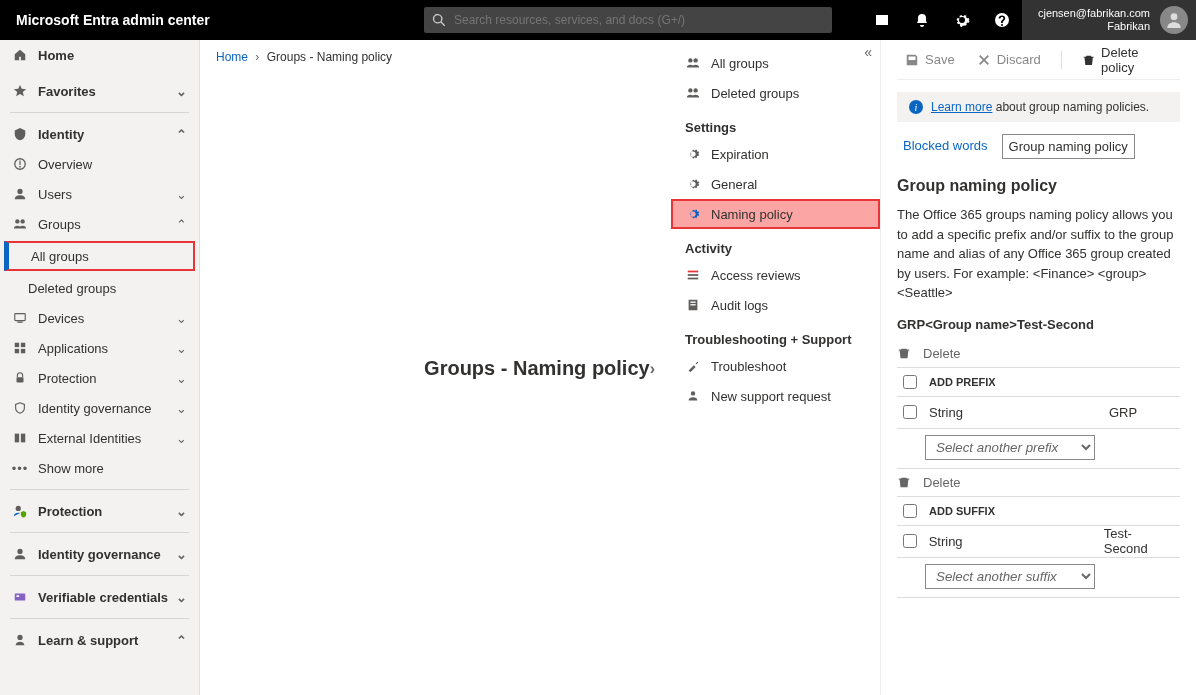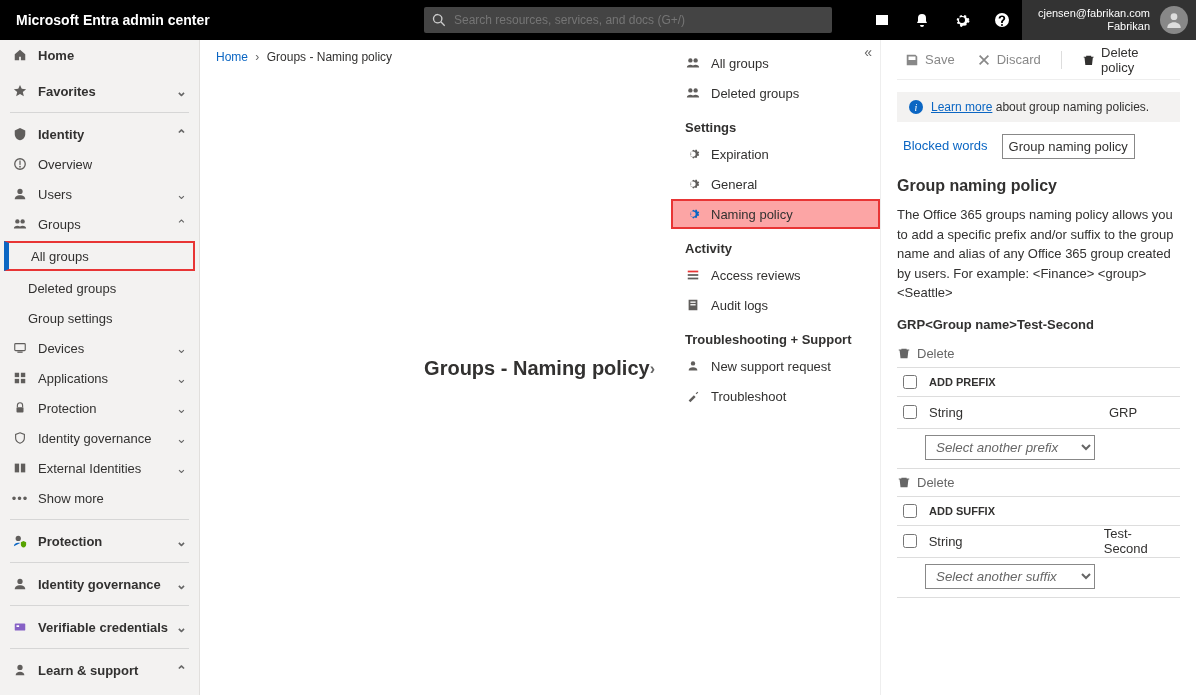--- a/index.html
+++ b/index.html
@@ -69,21 +69,21 @@
 
 .tabs { display:flex; gap:8px; font-size:13px; margin-bottom:18px; }
 .tab { padding:4px 6px; cursor:pointer; color:#0b66c3; }
 .tab.active { border:1px solid #888; color:#323130; }
 
 h3.section { font-size:16px; font-weight:600; margin:6px 0 10px; }
 h4.sub { font-size:14px; font-weight:600; margin:16px 0 8px; }
 p.desc { font-size:13px; line-height:1.5; max-width:400px; margin-bottom:14px; }
 .policy-bold{font-weight:700; font-size:13px; margin:6px 0 14px}
 
-.del-row{display:flex;align-items:center;gap:6px;color:#666;font-size:13px;margin:6px 0;cursor:default}
+.del-row{display:flex;align-items:center;gap:12px;color:#666;font-size:13px;margin:6px 0;cursor:default}
 .del-row svg{width:14px;height:14px;fill:#666}
 
 .hdr-row{display:flex;align-items:center;border-top:1px solid #ddd;border-bottom:1px solid #ddd;height:30px;padding:0 6px;font-size:11px;font-weight:700}
 .hdr-row .cb{margin-right:12px}
 .val-row{display:flex;align-items:center;border-bottom:1px solid #ddd;height:32px;padding:0 6px;font-size:13px}
 .val-row .cb{margin-right:12px}
 .col1{width:180px}
 .sel-row{border-bottom:1px solid #ddd;padding:6px 6px 8px 28px}
 select{width:170px;font-style:italic;color:#666;padding:3px 6px;border:1px solid #888;background:#fff}
 input[type=checkbox]{width:14px;height:14px}
@@ -196,23 +196,20 @@
         </span>
         <span>Groups</span>
         <span class="chev">⌃</span>
       </div>
     <div class="nav-sub highlight">
         <span>All groups</span>
       </div>
     <div class="nav-sub">
         <span>Deleted groups</span>
       </div>
-    <div class="nav-sub">
-        <span>Group settings</span>
-      </div>
     <div class="nav-item">
         <span class="ico">
           <svg viewBox="0 0 16 16">
             <rect x="2" y="3" width="12" height="8" rx="1" fill="none" stroke="#605e5c" stroke-width="1.3"></rect>
             <rect x="5" y="12" width="6" height="1.5"></rect>
           </svg>
         </span>
         <span>Devices</span>
         <span class="chev">⌄</span>
       </div>
@@ -385,34 +382,34 @@
                 <rect x="3" y="2" width="10" height="12"></rect>
                 <rect x="5" y="4" width="6" height="1.5" fill="#fff"></rect>
                 <rect x="5" y="7" width="6" height="1.5" fill="#fff"></rect>
               </svg>
             </span>
             <span>Audit logs</span>
           </div>
         <div class="blade-heading">Troubleshooting + Support</div>
         <div class="blade-item">
             <span class="bico">
+              <svg viewBox="0 0 16 16">
+                <path d="M3 13l6-6 2 2-6 6zM11 5l2-2 1 1-2 2z"></path>
+              </svg>
+            </span>
+            <span>Troubleshoot</span>
+          </div>
+        <div class="blade-item">
+            <span class="bico">
               <svg viewBox="0 0 16 16" fill="#0b66c3">
                 <circle cx="8" cy="5" r="2.5"></circle>
                 <path d="M3 13c0-2.2 2.2-3.5 5-3.5s5 1.3 5 3.5z"></path>
               </svg>
             </span>
             <span>New support request</span>
-          </div>
-        <div class="blade-item">
-            <span class="bico">
-              <svg viewBox="0 0 16 16">
-                <path d="M3 13l6-6 2 2-6 6zM11 5l2-2 1 1-2 2z"></path>
-              </svg>
-            </span>
-            <span>Troubleshoot</span>
           </div>
       </div>
 
       <div class="content">
         <div class="toolbar">
           <div class="tbtn">
               <svg viewBox="0 0 16 16">
                 <path d="M2 2h10l2 2v10H2zM4 4v4h8V4z"></path>
               </svg>
               <span>Save</span>

